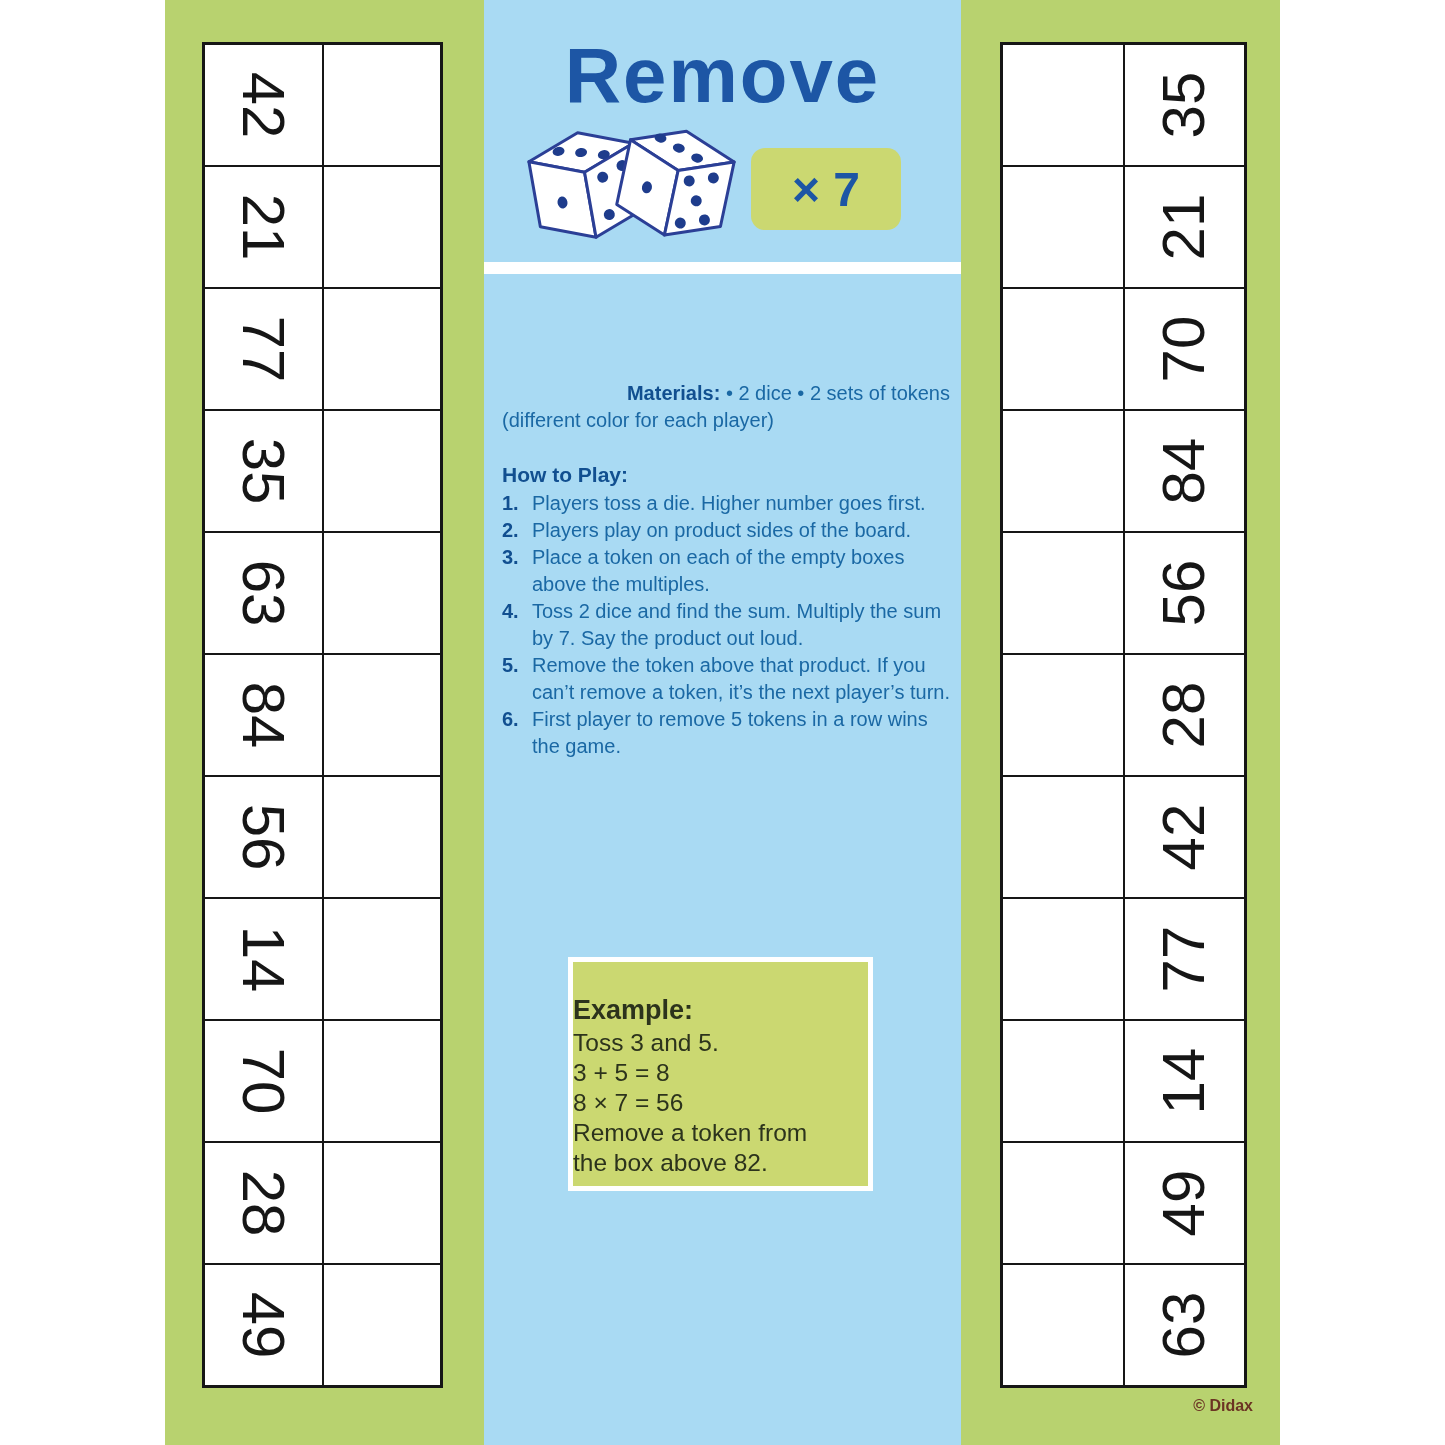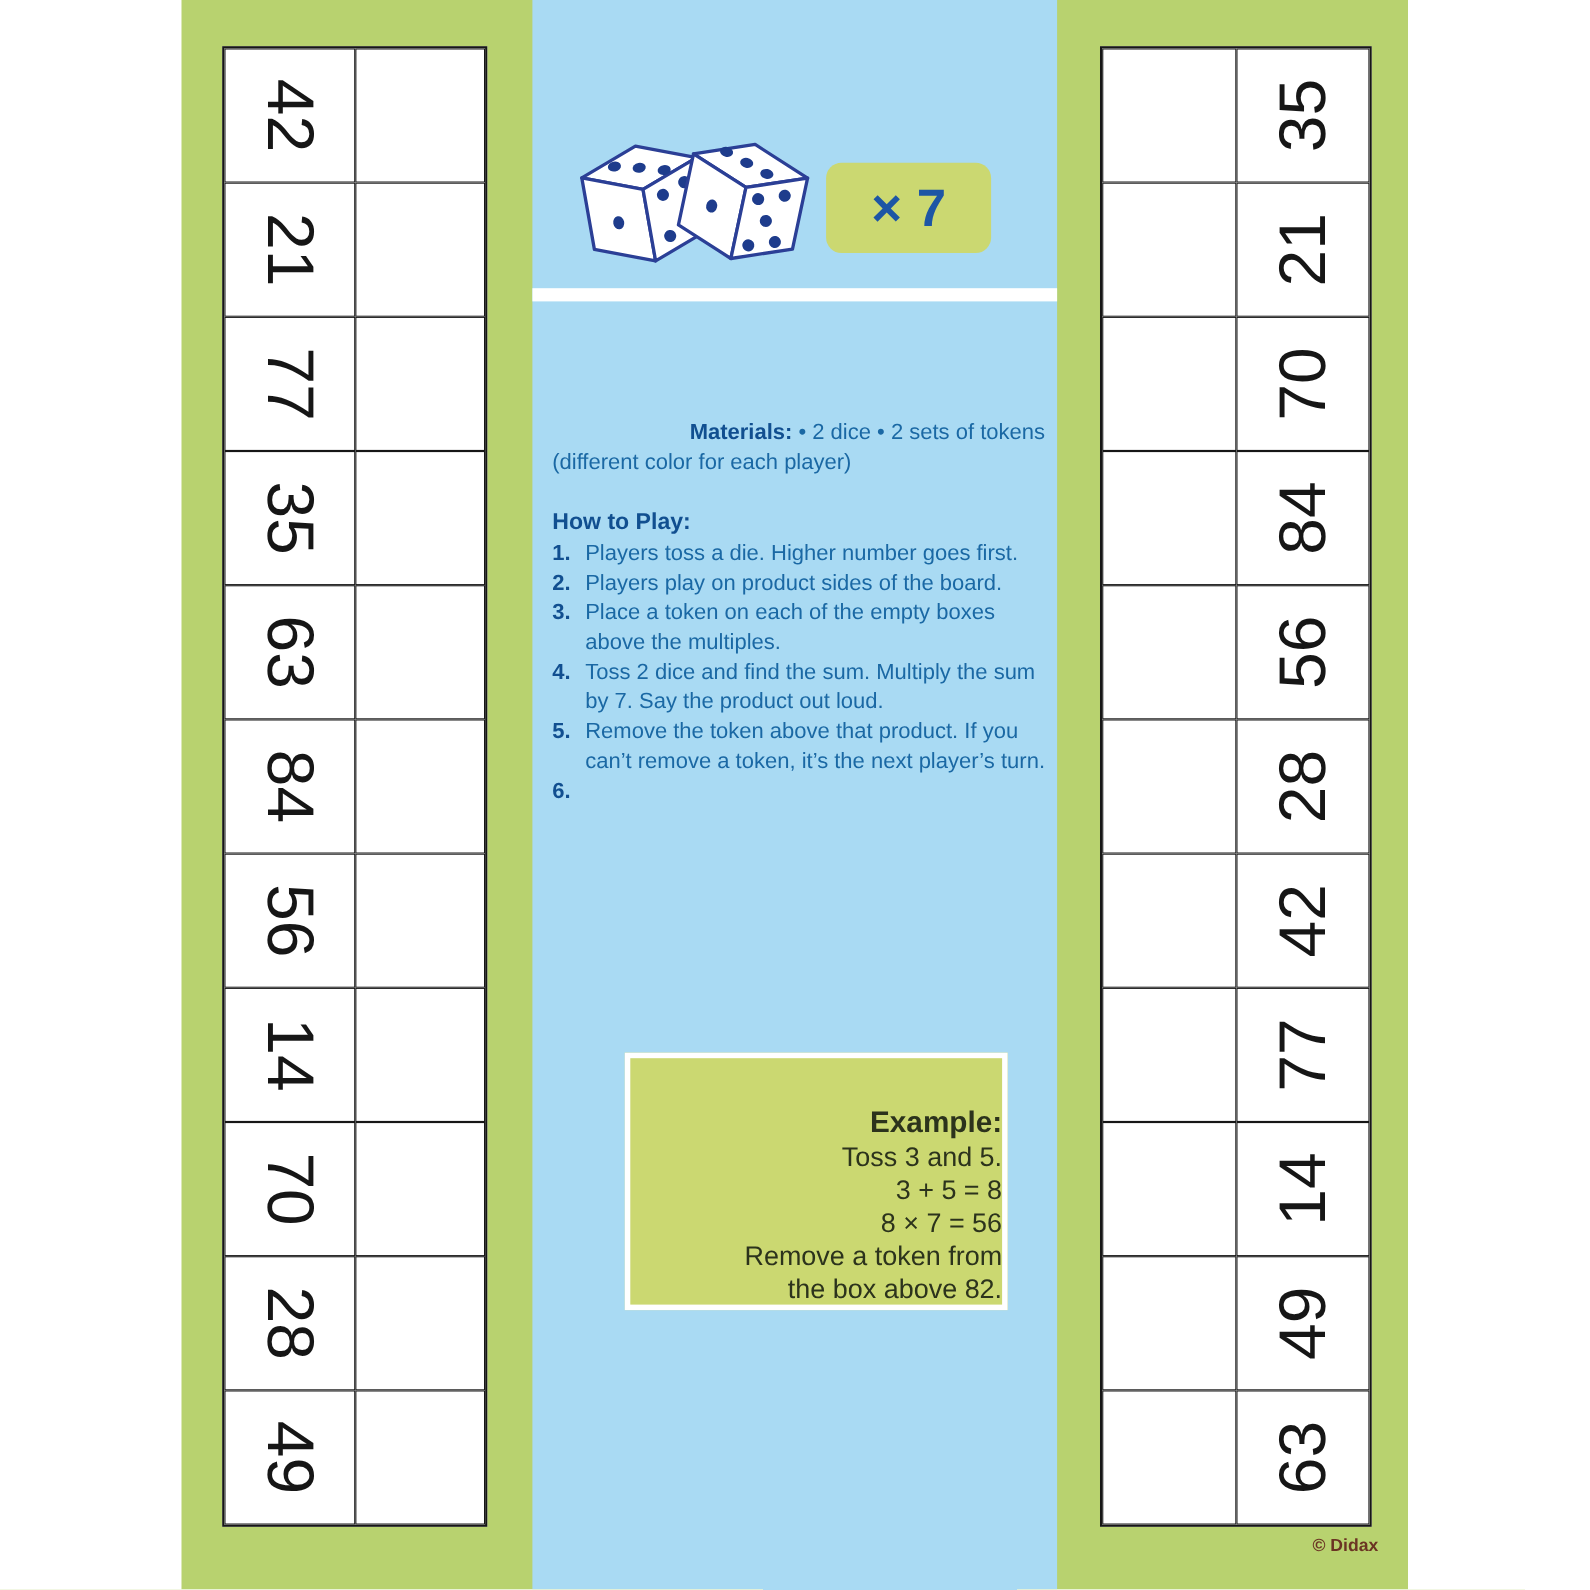--- a/index.html
+++ b/index.html
@@ -41,23 +41,23 @@
 
   .instructions{position:absolute;left:18px;top:380px;width:448px;color:var(--text-blue);
     font-size:20px;line-height:27px;}
   .b{font-weight:bold;color:var(--heading-blue);}
   .materials{margin:0;text-align:right;}
   .howto-heading{margin-top:27px;margin-bottom:2px;font-size:21px;}
   .steps{margin:0;padding:0;list-style:none;}
   .step{position:relative;padding-left:30px;margin:0;}
   .step-num{position:absolute;left:0;top:0;font-weight:bold;color:var(--heading-blue);}
 
-  .example-box{position:absolute;left:84px;top:957px;width:348px;height:234px;background:var(--badge-green);
-    border:5px solid #ffffff;box-sizing:border-box;text-align:right;color:var(--example-text);
-    font-size:24.5px;line-height:30px;padding-top:43px;}
+  .example-box{position:absolute;left:84px;top:957px;width:305px;height:234px;background:var(--badge-green);
+    border:5px solid #ffffff;box-sizing:border-box;text-align:left;color:var(--example-text);
+    font-size:24.5px;line-height:30px;padding-top:33px;}
   .example-heading{font-weight:bold;font-size:27px;margin-bottom:3px;}
 
   .credit{position:absolute;top:1397px;right:27px;font-size:16px;font-weight:bold;color:var(--credit-color);}
 </style>
 </head>
 <body>
 
 <div class="page">
   <div class="board">
 
@@ -148,20 +148,21 @@
         <div class="cell num">
           <span>49</span>
         </div>
         <div class="cell empty"></div>
         <div class="cell num">
           <span>63</span>
         </div>
       </div>
 
     <div class="center-panel">
+      <div class="title">Remove</div>
 
       <svg class="dice-svg" width="220" height="135" viewBox="0 0 220 135">
 
         <g transform="rotate(-10 65 68)">
           <g fill="#ffffff" stroke="#2b3f96" stroke-width="3" stroke-linejoin="round">
             <polygon points="65,14 118,34 65,54 12,34"></polygon>
             <polygon points="12,34 65,54 65,120 12,100"></polygon>
             <polygon points="65,54 118,34 118,100 65,120"></polygon>
           </g>
           <g fill="#1e3c8c">
@@ -207,21 +208,21 @@
           <span>• 2 dice  •  2 sets of tokens</span></p>
         <div>(different color for each player)</div>
 
         <div class="howto-heading b">How to Play:</div>
         <ol class="steps">
             <li class="step"><span class="step-num">1.</span><span>Players toss a die. Higher number goes first.</span></li>
             <li class="step"><span class="step-num">2.</span><span>Players play on product sides of the board.</span></li>
             <li class="step"><span class="step-num">3.</span><span>Place a token on each of the empty boxes above the multiples.</span></li>
             <li class="step"><span class="step-num">4.</span><span>Toss 2 dice and find the sum. Multiply the sum by 7. Say the product out loud.</span></li>
             <li class="step"><span class="step-num">5.</span><span>Remove the token above that product. If you can’t remove a token, it’s the next player’s turn.</span></li>
-            <li class="step"><span class="step-num">6.</span></li>
+            <li class="step"><span class="step-num">6.</span><span>First player to remove 5 tokens in a row wins the game.</span></li>
           </ol>
       </div>
 
       <div class="example-box">
         <div class="example-heading">Example:</div>
         <div>
             <div>Toss 3 and 5.</div>
             <div>3 + 5 = 8</div>
             <div>8 × 7 = 56</div>
             <div>Remove a token from</div>

